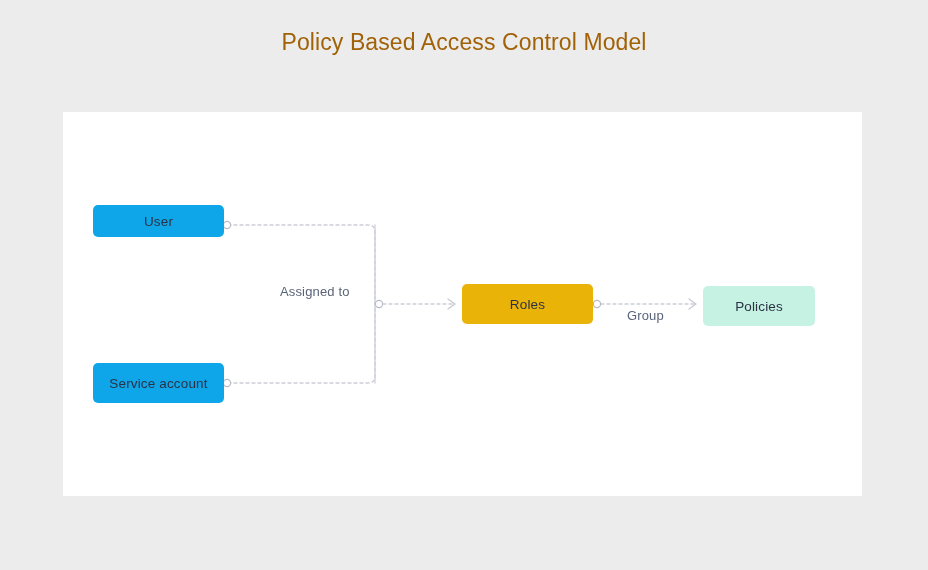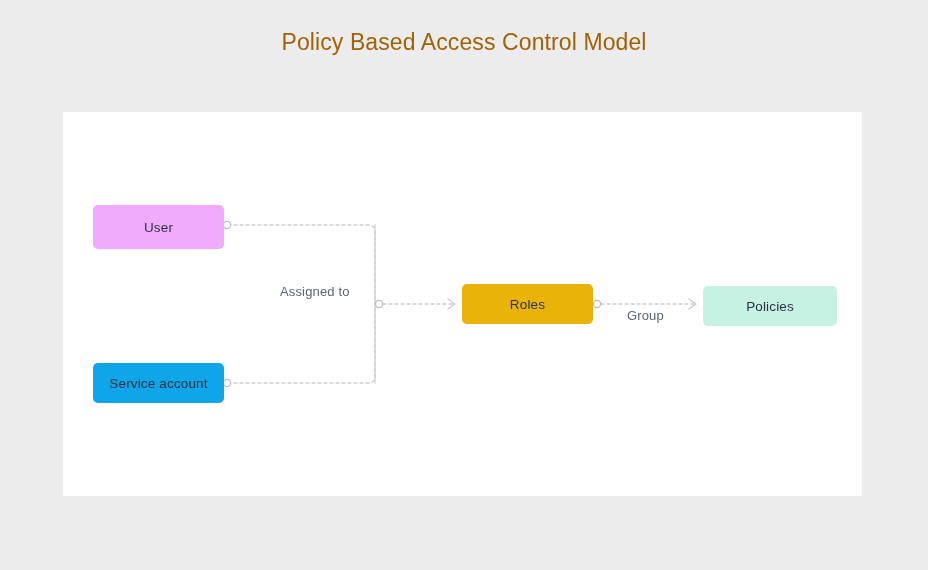--- a/index.html
+++ b/index.html
@@ -83,33 +83,33 @@
 
     <path d="M 538 192 L 633 192" fill="none" stroke="#ccced6" stroke-width="1.3" stroke-dasharray="3 3" stroke-linecap="round"></path>
     <path d="M 626 187 L 633 192 L 626 197" fill="none" stroke="#c7cad3" stroke-width="1.3" stroke-linecap="round" stroke-linejoin="round"></path>
 
     <circle cx="164" cy="113" r="3.6" fill="#ffffff" stroke="#b9bcc6" stroke-width="1.2"></circle>
     <circle cx="164" cy="271" r="3.6" fill="#ffffff" stroke="#b9bcc6" stroke-width="1.2"></circle>
     <circle cx="316" cy="192" r="3.6" fill="#ffffff" stroke="#b9bcc6" stroke-width="1.2"></circle>
     <circle cx="534" cy="192" r="3.6" fill="#ffffff" stroke="#b9bcc6" stroke-width="1.2"></circle>
   </svg>
 
-  <div class="node" id="node-user" style="left:30px; top:93px; width:131px; height:44px; background:#f0abfc;">
+  <div class="node" id="node-user" style="left:30px; top:93px; width:131px; height:32px; background:#0ea5e9;">
     <span>User</span>
   </div>
 
   <div class="node" id="node-service-account" style="left:30px; top:251px; width:131px; height:40px; background:#0ea5e9;">
     <span>Service account</span>
   </div>
 
   <div class="node" id="node-roles" style="left:399px; top:172px; width:131px; height:40px; background:#eab308;">
     <span>Roles</span>
   </div>
 
-  <div class="node" id="node-policies" style="left:640px; top:174px; width:134px; height:40px; background:#c5f2e2;">
+  <div class="node" id="node-policies" style="left:640px; top:174px; width:112px; height:40px; background:#c5f2e2;">
     <span>Policies</span>
   </div>
 
   <div class="edge-label" style="left:217px; top:172px;">Assigned to</div>
 
   <div class="edge-label" style="left:564px; top:164px;margin-top:32px;">Group</div>
 
 </div>
 
 </body></html>

